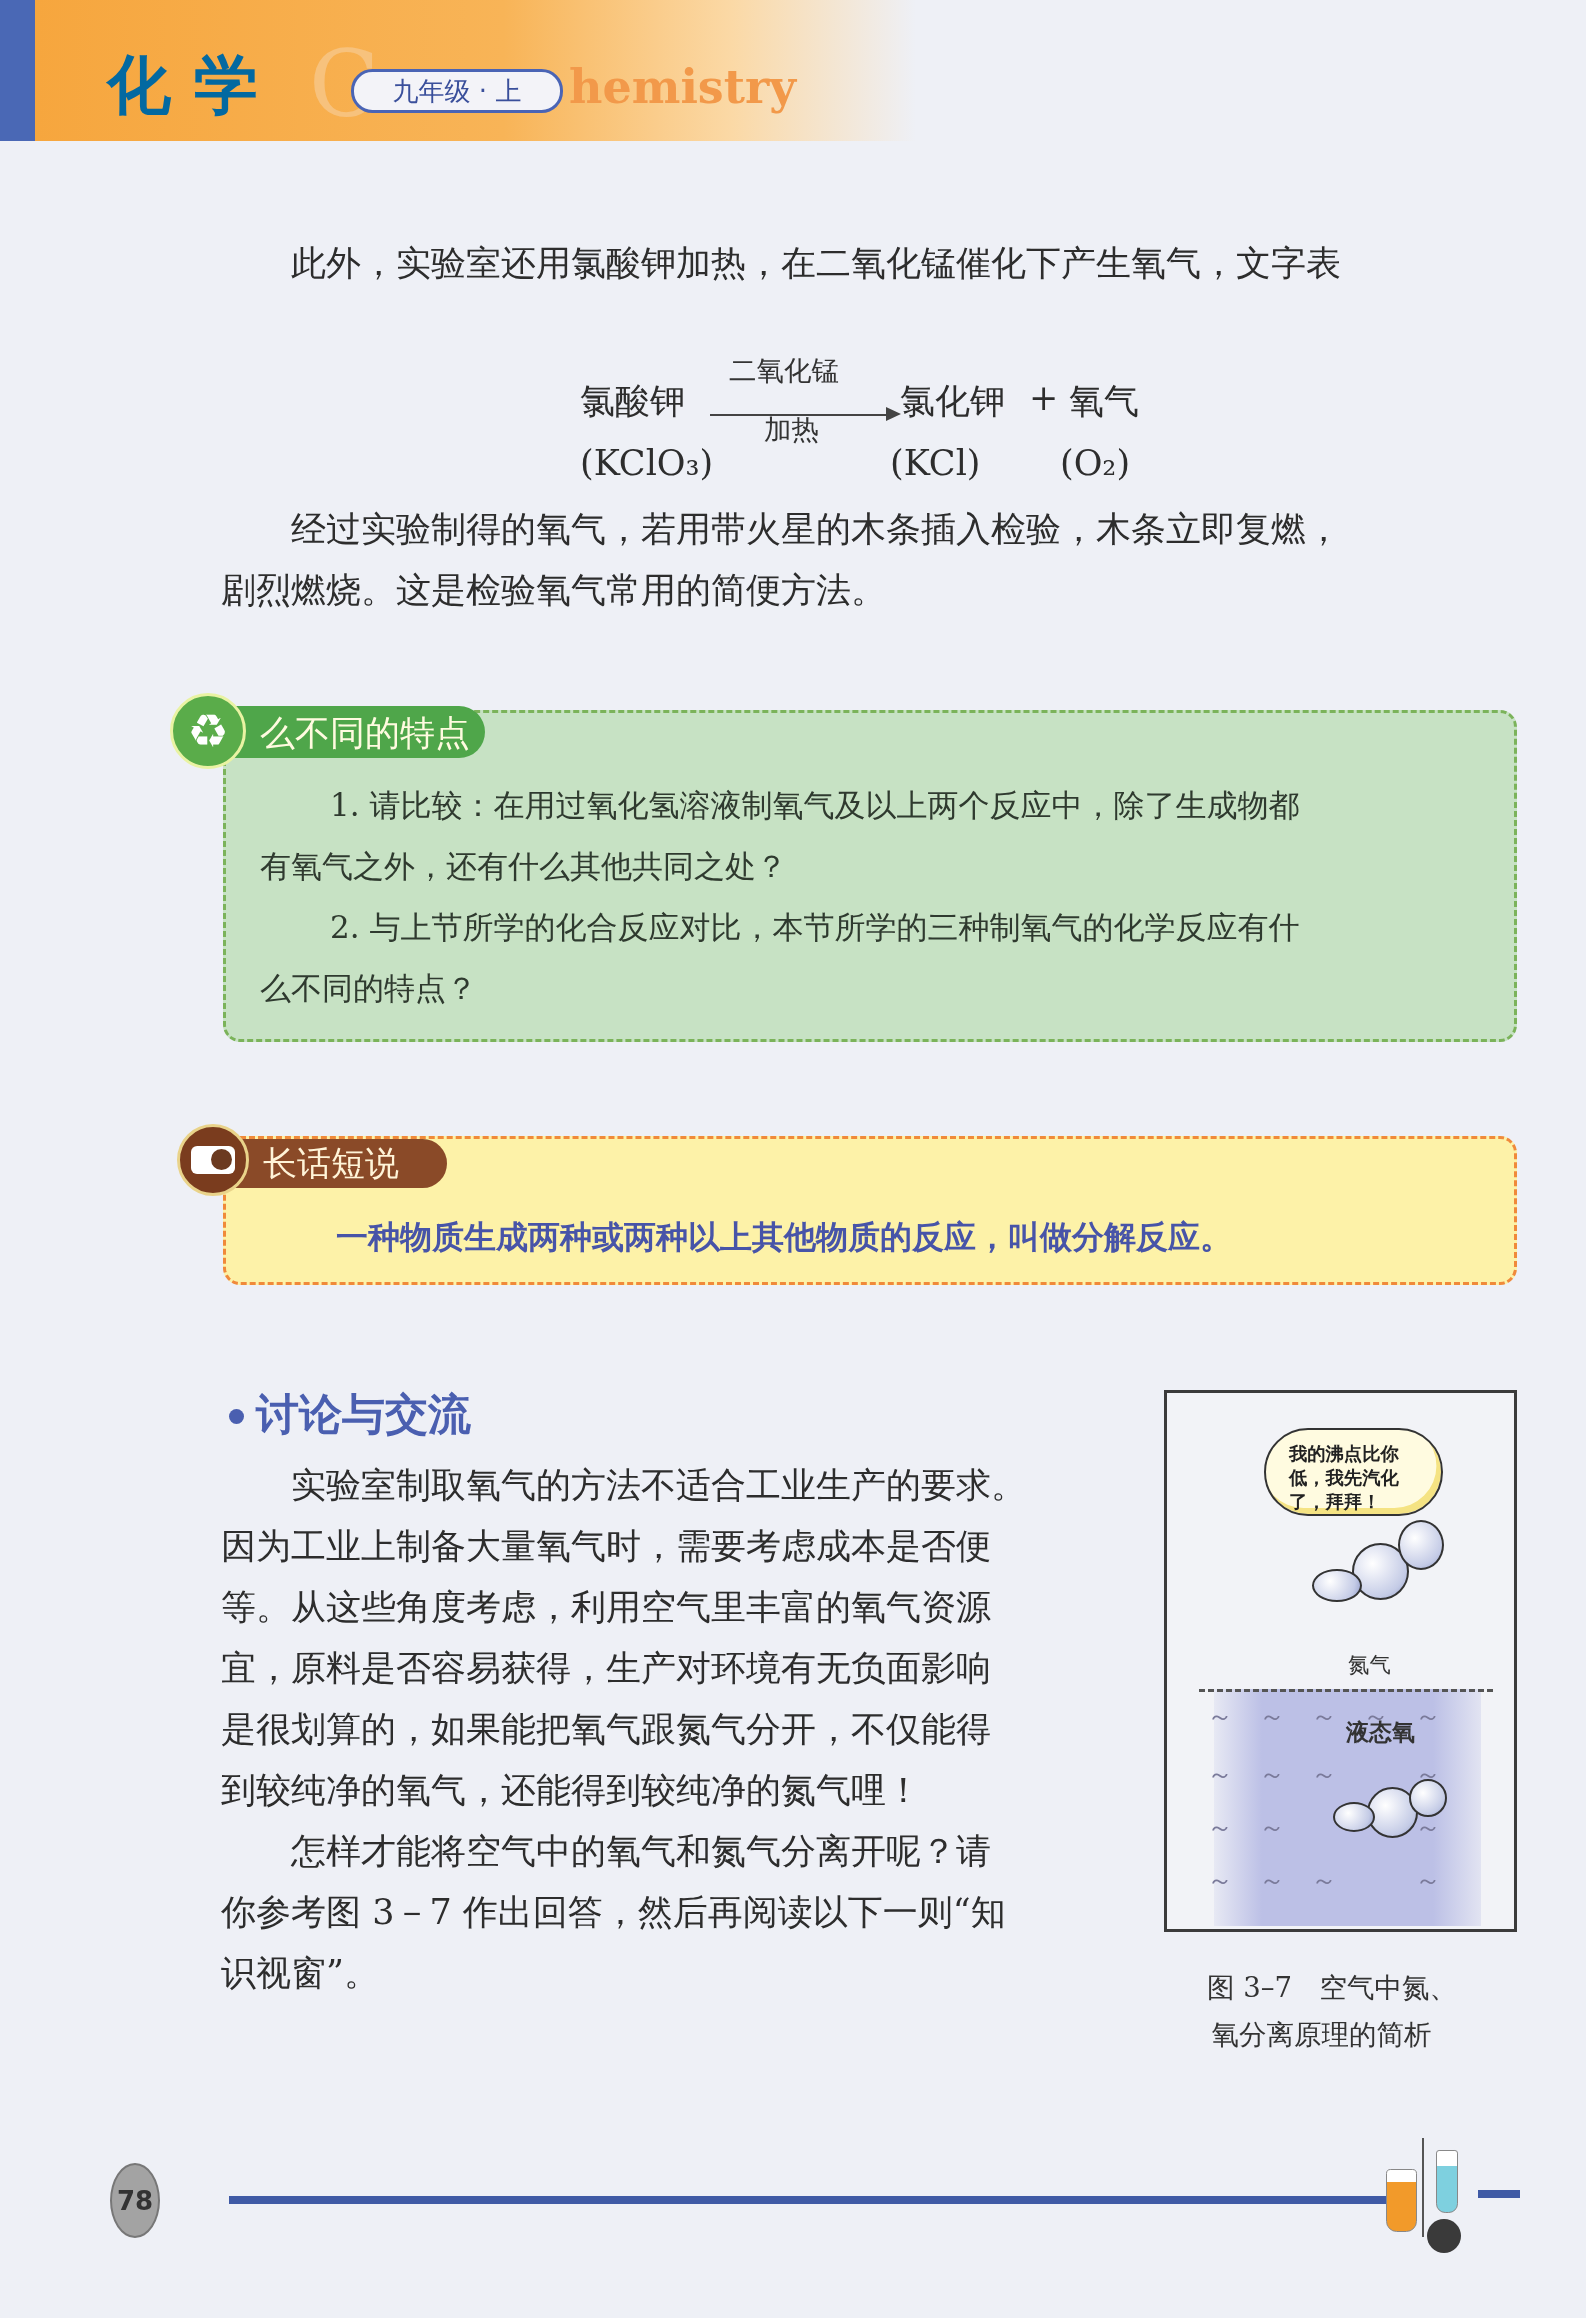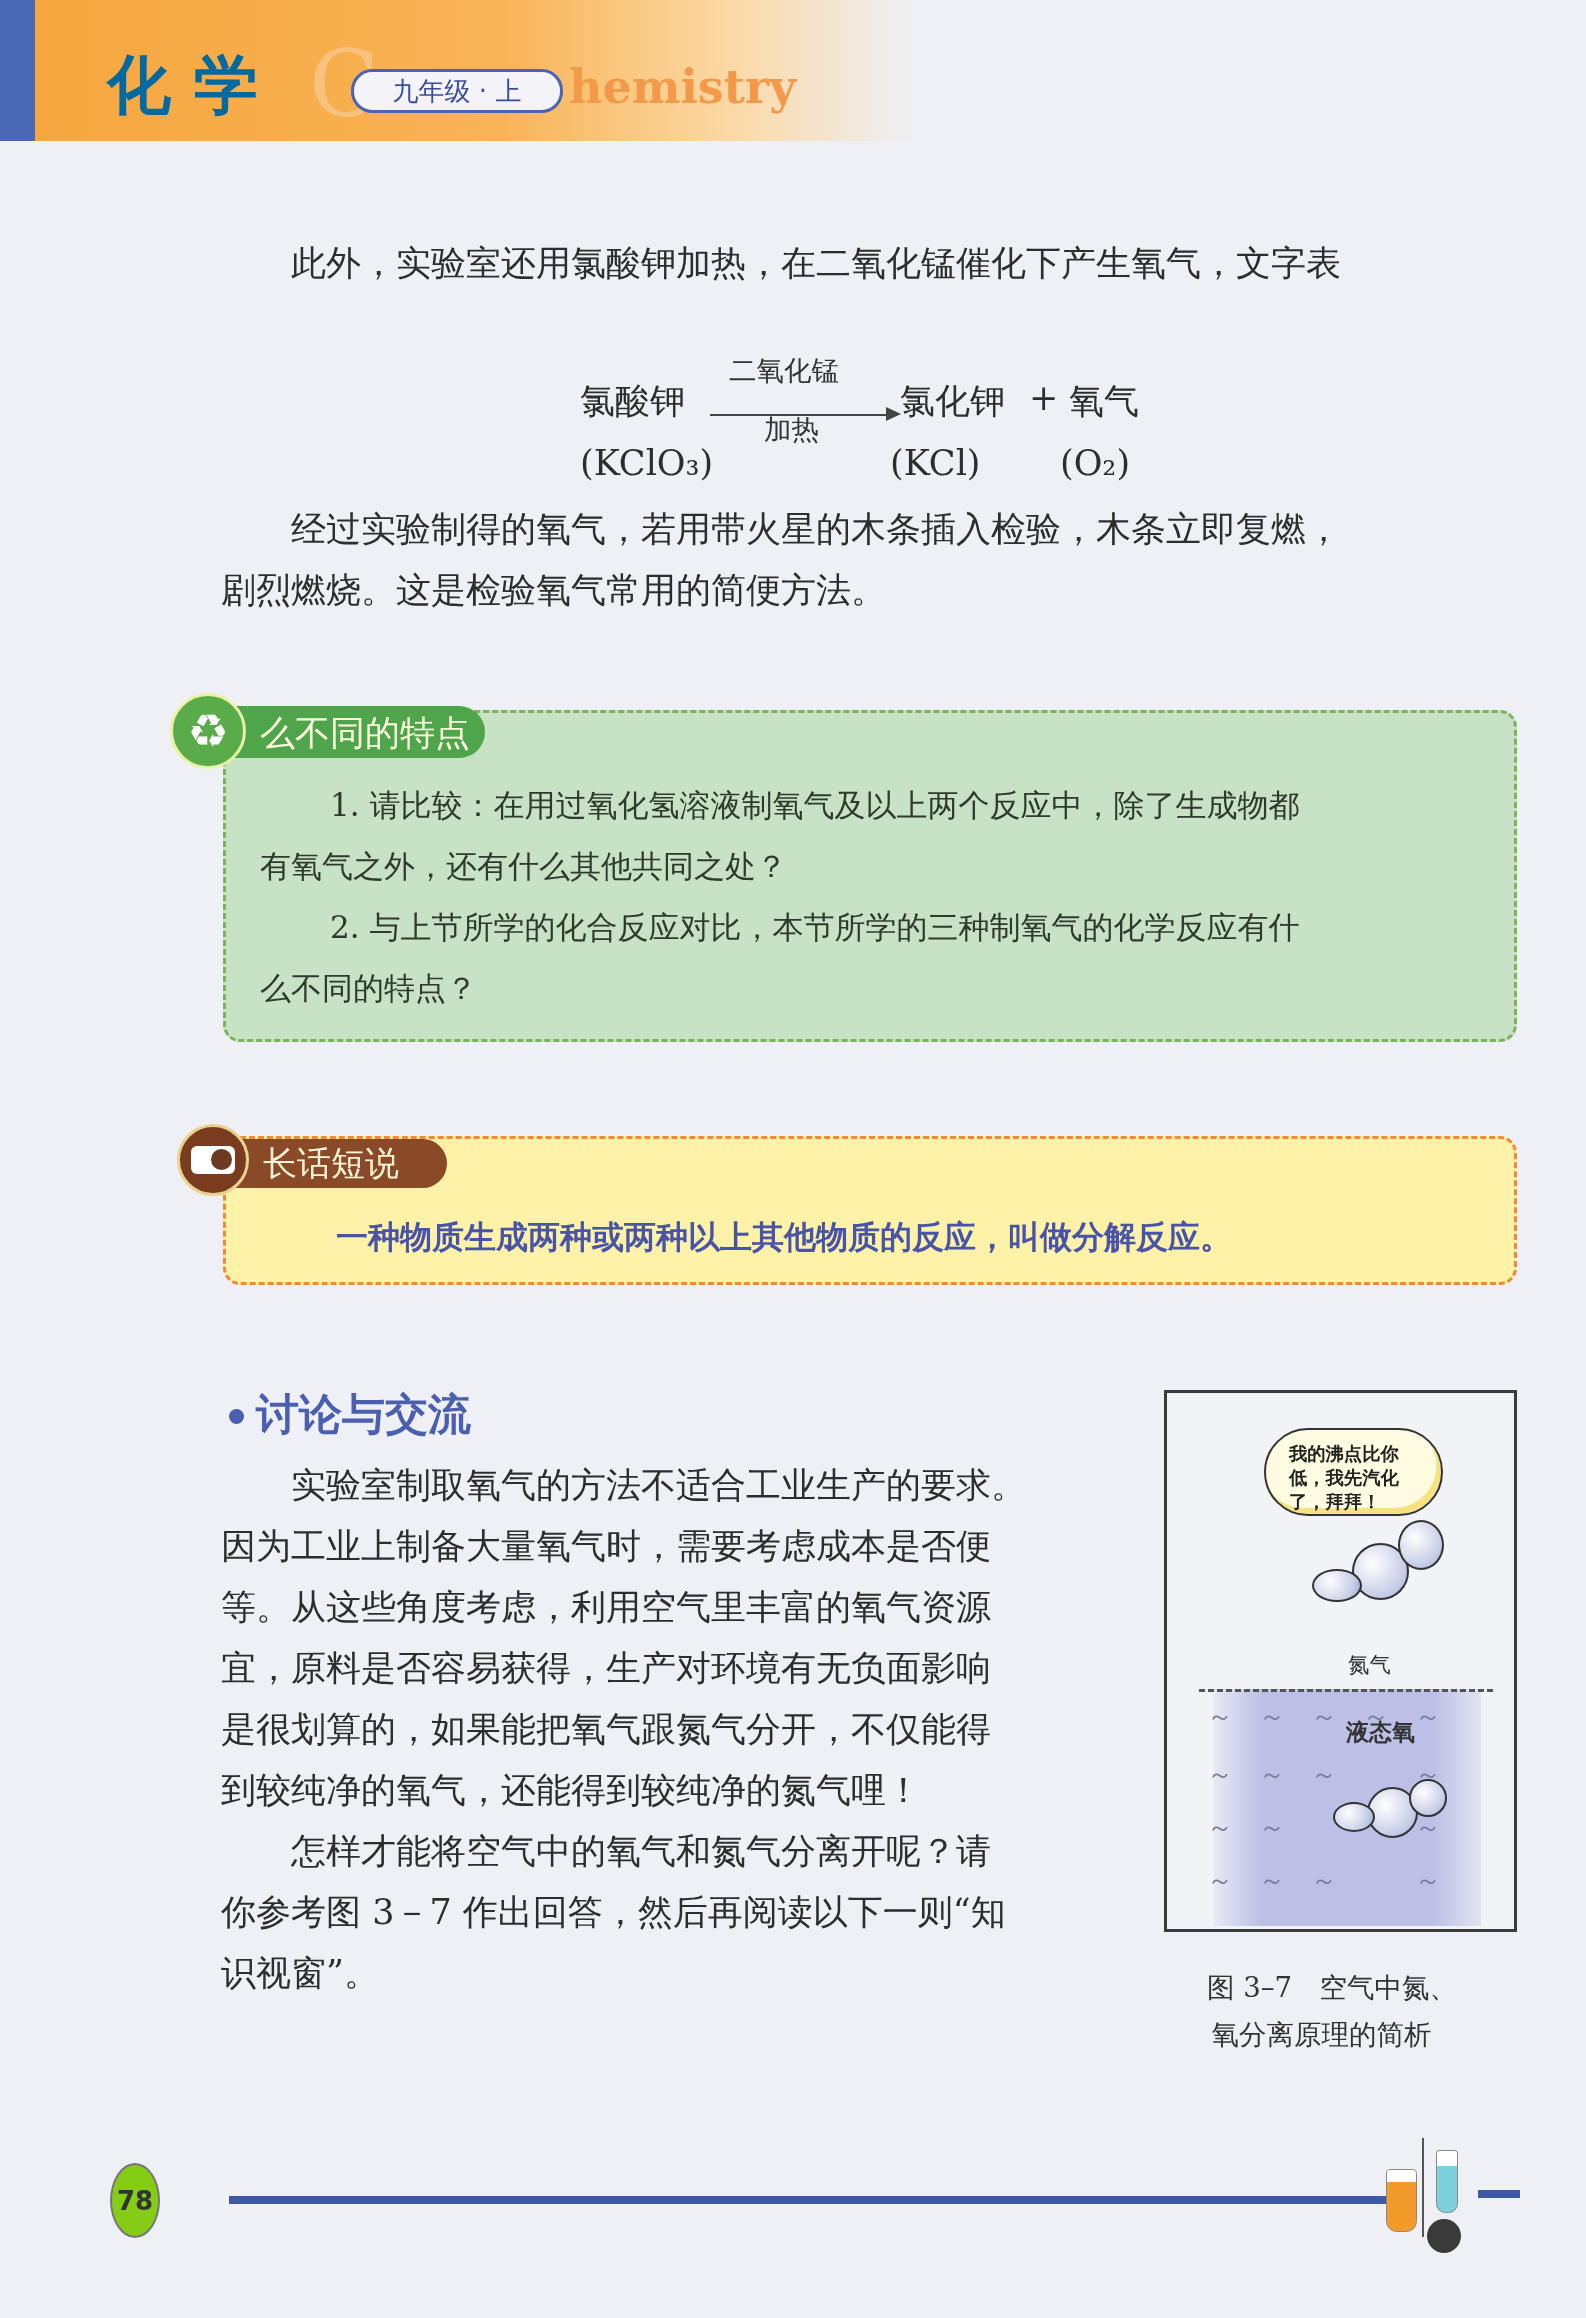--- a/index.html
+++ b/index.html
@@ -42,21 +42,21 @@
   .bubble{left:1264px;top:1428px;width:179px;height:88px;background:#fffbe0;border:2.3px solid #333;border-radius:46px;box-sizing:border-box;box-shadow:inset -4.6px -6.1px 0 #f5e383;}
   .bubble-text{left:1289px;top:1442px;width:137px;font-family:"DejaVu Sans",sans-serif;font-weight:bold;font-size:18.3px;line-height:24px;color:#222;}
   .mol{border-radius:50%;background:radial-gradient(circle at 35% 35%,#ffffff,#c4cbe6 70%,#8d97c6);border:2.3px solid #333;}
   .n2-label{left:1348px;top:1650px;font-size:21.4px;color:#333;}
   .liquid{left:1214px;top:1689px;width:267px;height:237px;background:linear-gradient(90deg,rgba(188,192,230,0.2),#bcc0e6 18%,#bcc0e6 82%,rgba(188,192,230,0.3));}
   .dash{left:1199px;top:1689px;width:294px;border-top:3.1px dashed #555;}
   .wave{color:#7a7a9a;font-size:26px;}
   .o2-label{left:1333px;top:1717px;font-size:23px;color:#333;font-weight:bold;margin-left:13px;}
   .caption{left:1207px;top:1964px;width:313px;font-size:27.5px;line-height:47px;color:#333;}
   
-  .page-num{left:110px;top:2163px;width:50px;height:75px;border-radius:50%;background:#84cc16;border:2.3px solid #777;box-sizing:border-box;display:flex;align-items:center;justify-content:center;font-family:"DejaVu Sans",sans-serif;font-weight:bold;font-size:26px;color:#333;}
+  .page-num{left:110px;top:2163px;width:50px;height:75px;border-radius:50%;background:#a3a3a3;border:2.3px solid #777;box-sizing:border-box;display:flex;align-items:center;justify-content:center;font-family:"DejaVu Sans",sans-serif;font-weight:bold;font-size:26px;color:#333;}
   .footer-line{left:229px;top:2196px;width:1180px;height:7.6px;background:#3f5aa5;}
   .footer-line2{left:1478px;top:2190px;width:42px;height:7.6px;background:#3f5aa5;}
   .flask{left:1386px;top:2169px;width:29px;height:61px;background:linear-gradient(#fff 0 20%,#f29a2a 20%);border-radius:4.6px 4.6px 10.7px 10.7px;border:1.5px solid #888;}
   .tube{left:1436px;top:2150px;width:20px;height:61px;background:linear-gradient(#fff 0 25%,#7ed0df 25%);border-radius:3.1px 3.1px 9.2px 9.2px;border:1.5px solid #888;}
   .stand{left:1422px;top:2138px;width:2.3px;height:99px;background:#555;}
   .stand-base{left:1427px;top:2219px;width:34px;height:34px;border-radius:50%;background:#3a3a3a;}
 </style>
 </head>
 <body>
 

